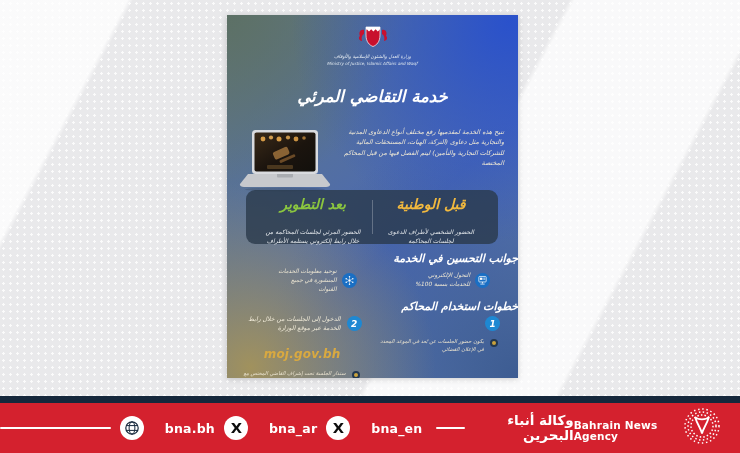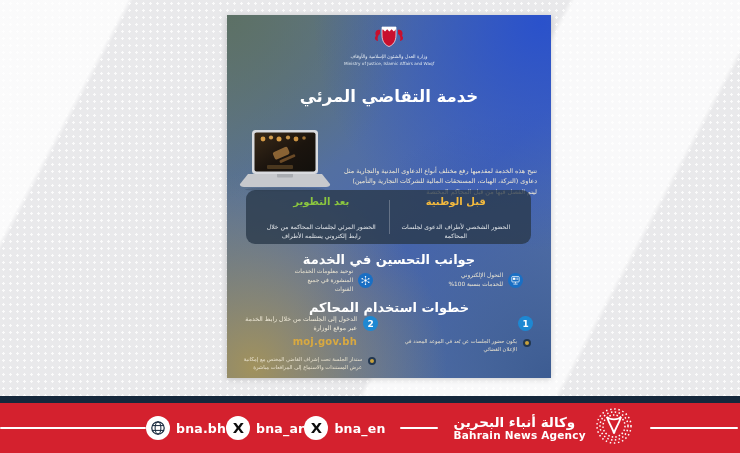--- a/index.html
+++ b/index.html
@@ -9,87 +9,87 @@
   
   .bg-dots{position:absolute;inset:0;z-index:0;
     background-image:radial-gradient(rgba(255,255,255,.95) 1px, rgba(255,255,255,0) 1.45px);
     background-size:7px 7px;opacity:.85;}
   .bg-sheen{position:absolute;inset:0;z-index:1;
     background:
       linear-gradient(118deg, rgba(255,255,255,.8) 13%, rgba(255,255,255,0) 13.6%),
       linear-gradient(118deg, rgba(255,255,255,0) 58%, rgba(255,255,255,.75) 58.6%, rgba(255,255,255,.75) 78%, rgba(255,255,255,0) 78.6%);}
 
   
-  .poster{position:absolute;left:227px;top:15px;width:324px;height:363px;z-index:2;
+  .poster{position:absolute;left:227px;top:15px;width:291px;height:363px;z-index:2;
     direction:rtl;color:#fff;overflow:hidden;
     background-color:#6f8cb0;
     background-image:
       radial-gradient(circle at 97% 2%,  rgba(40,80,205,.95) 0%, rgba(40,80,205,0) 48%),
       radial-gradient(circle at 0% 0%,   rgba(92,112,100,.95) 0%, rgba(92,112,100,0) 38%),
       radial-gradient(circle at 8% 97%,  rgba(170,150,84,.9) 0%, rgba(170,150,84,0) 42%),
       radial-gradient(circle at 100% 100%, rgba(52,84,140,.85) 0%, rgba(52,84,140,0) 55%),
       linear-gradient(135deg,#64787e 0%,#54709f 35%,#4b69b4 60%,#6d89b4 100%);
-    box-shadow:0 1px 6px rgba(0,0,0,.18);}
+    box-shadow:0 1px 6px rgba(0,0,0,.18);font-style:italic;}
 
   .logo-block{position:absolute;top:9px;left:0;right:0;text-align:center;line-height:1;}
   .ministry-ar{font-size:4.6px;color:#e8eef4;margin-top:2px;letter-spacing:.2px;}
   .ministry-en{font-size:4.2px;color:#dde6ee;margin:1px auto 0;max-width:96px;line-height:1.35;}
 
   .poster-title{position:absolute;top:72px;left:0;right:0;text-align:center;
     font-size:16.5px;font-weight:bold;color:#fff;letter-spacing:.2px;}
 
-  .intro-row{position:absolute;top:106px;right:14px;left:10px;display:flex;gap:10px;align-items:flex-end;}
+  .intro-row{position:absolute;top:106px;right:14px;left:10px;display:flex;gap:10px;align-items:flex-start;}
   .intro-text{flex:1;text-align:right;font-size:6.4px;line-height:1.62;color:#f0e9d5;padding-top:6px;}
   .laptop-wrap{flex:0 0 96px;padding-top:8px;}
 
   .compare-card{position:absolute;top:175px;right:20px;left:19px;height:54px;
     background:rgba(41,57,73,.78);border-radius:9px;display:grid;grid-template-columns:1fr 1fr;
     padding:6px 8px 4px;box-sizing:border-box;}
   .compare-card::before{content:"";position:absolute;left:50%;top:10px;bottom:10px;width:1px;background:rgba(255,255,255,.25);}
   .compare-col{text-align:center;padding:0 8px;}
-  .compare-title{font-size:10px;font-weight:bold;margin-bottom:15px;}
+  .compare-title{font-size:14px;font-weight:bold;margin-bottom:15px;}
   .compare-title.before{color:#f2b93e;}
   .compare-title.after{color:#8bc63f;}
   .compare-text{font-size:6.1px;line-height:1.5;color:#e4e8ec;}
 
-  .section-heading{position:absolute;left:0;right:0;text-align:center;font-size:13px;font-weight:bold;color:#fff;}
+  .section-heading{position:absolute;left:0;right:0;font-size:11px;font-weight:bold;color:#fff;}
   .imp-heading{top:237px;}
   .steps-heading{top:285px;}
 
   .imp-row{position:absolute;top:252px;right:28px;left:22px;display:grid;grid-template-columns:1fr 1fr;column-gap:26px;}
   .imp-item{display:flex;gap:5px;align-items:center;justify-content:flex-start;}
   .imp-icon{flex:0 0 15px;width:15px;height:15px;border-radius:50%;background:#1a6fc4;
     display:flex;align-items:center;justify-content:center;}
   .imp-text{font-size:5.8px;line-height:1.55;color:#eee7d3;text-align:right;max-width:64px;}
 
   .steps-row{position:absolute;top:299px;right:18px;left:14px;display:grid;grid-template-columns:1fr 1fr;column-gap:18px;}
   .step-main{display:flex;gap:6px;align-items:flex-start;}
   .step-num{flex:0 0 15px;width:15px;height:15px;border-radius:50%;background:#1e88d2;
     color:#fff;font-size:9px;font-weight:bold;display:flex;align-items:center;justify-content:center;margin-top:2px;}
   .step-text{font-size:6.2px;line-height:1.5;color:#f0ead8;text-align:right;}
-  .step-link{display:block;font-size:10px;font-weight:bold;color:#d9a940;margin-top:1px;letter-spacing:.2px;direction:ltr;}
+  .step-link{display:block;font-size:12px;font-weight:bold;color:#d9a940;margin-top:12px;letter-spacing:.2px;direction:ltr;}
   .step-note{display:flex;gap:6px;align-items:flex-start;margin-top:6px;padding-right:2px;}
   .note-bullet{flex:0 0 8px;width:8px;height:8px;border-radius:50%;box-sizing:border-box;
     border:2px solid #223750;background:#c9a23c;margin-top:2px;}
   .note-text{font-size:5.2px;line-height:1.55;color:#e9e2cf;text-align:right;}
 
   
   .footer-strip{position:absolute;left:0;top:396px;width:740px;height:7px;background:#16283c;z-index:3;}
   .footer-bar{position:absolute;left:0;top:403px;width:740px;height:50px;background:#d4212e;z-index:3;
     display:flex;align-items:center;color:#fff;}
   .f-line{height:2px;background:#fff;border-radius:1px;}
   .f-line-left{width:146px;}
   .f-line-mid{width:38px;margin:0 12px 0 14px;}
   .f-line-right{flex:1;margin-left:10px;margin-right:2px;}
-  .social-item{display:flex;align-items:center;gap:6px;margin-left:0;}
+  .social-item{display:flex;align-items:center;gap:21px;margin-left:9px;}
   .social-item:first-of-type{margin-left:10px;}
   .icon-circle{width:24px;height:24px;border-radius:50%;background:#fff;display:flex;align-items:center;justify-content:center;}
   .x-glyph{font-weight:bold;font-size:14px;color:#0d0d0d;font-family:"DejaVu Sans",sans-serif;transform:scaleX(1.05);}
   .handle{font-size:12.5px;font-weight:bold;letter-spacing:.2px;}
-  .agency-block{display:flex;flex-direction:column;align-items:flex-start;line-height:1.1;margin-left:4px;}
+  .agency-block{display:flex;flex-direction:row;align-items:flex-end;line-height:1.1;margin-left:4px;}
   .agency-ar{font-size:13.5px;font-weight:bold;direction:rtl;}
   .agency-en{font-size:10.5px;font-weight:bold;letter-spacing:.2px;}
   .agency-logo{margin:0 6px 0 8px;}
 </style>
 </head>
 <body>
 
 <div class="stage">
   <div class="bg-dots"></div>
   <div class="bg-sheen"></div>

